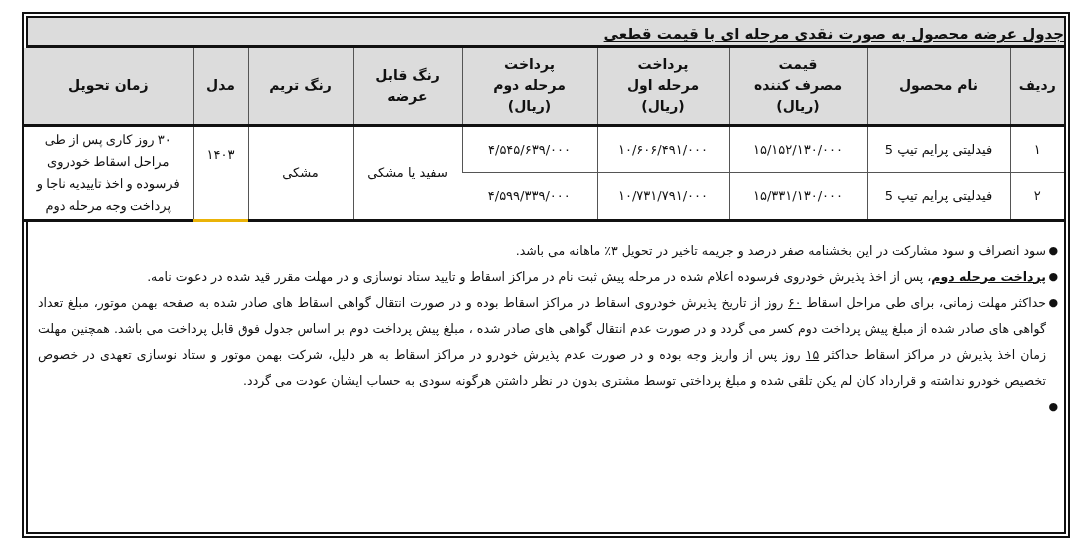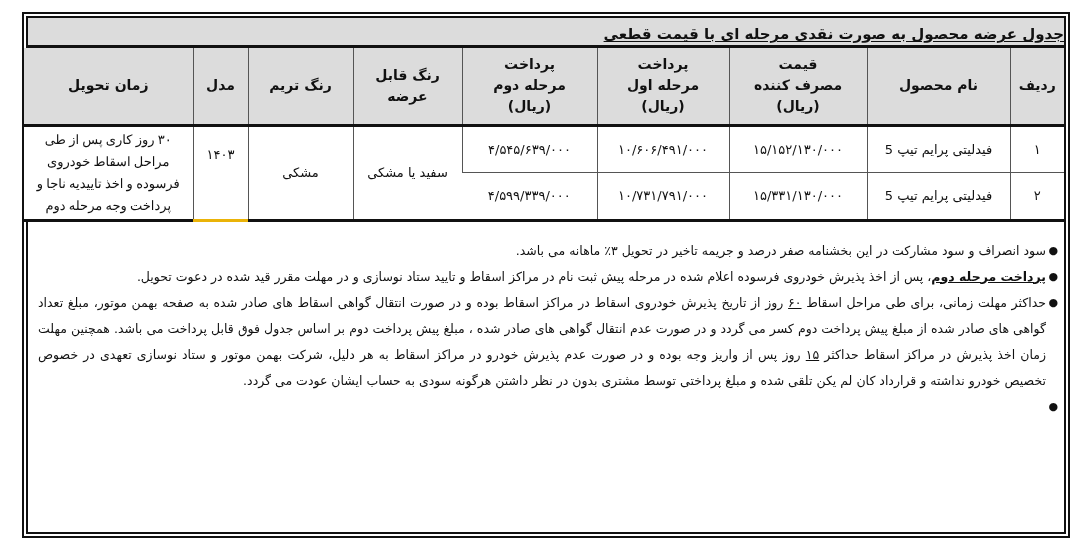--- a/index.html
+++ b/index.html
@@ -134,21 +134,21 @@
       </tbody>
     </table>
 
     <div class="notes">
       <div class="note">
         <span class="bullet">●</span>
         <span>سود انصراف و سود مشارکت در این بخشنامه صفر درصد و جریمه تاخیر در تحویل ۳٪ ماهانه می باشد.</span>
       </div>
       <div class="note">
         <span class="bullet">●</span>
-        <b class="ul">پرداخت مرحله دوم</b><span>، پس از اخذ پذیرش خودروی فرسوده اعلام شده در مرحله پیش ثبت نام در مراکز اسقاط و تایید ستاد نوسازی و در مهلت مقرر قید شده در دعوت تحویل.</span>
+        <b class="ul">پرداخت مرحله دوم</b><span>، پس از اخذ پذیرش خودروی فرسوده اعلام شده در مرحله پیش ثبت نام در مراکز اسقاط و تایید ستاد نوسازی و در مهلت مقرر قید شده در دعوت نامه.</span>
       </div>
       <div class="note">
         <span class="bullet">●</span>
         <span>حداکثر مهلت زمانی، برای طی مراحل اسقاط </span><span class="ul">۶۰</span><span> روز از تاریخ پذیرش خودروی اسقاط در مراکز اسقاط بوده و در صورت انتقال گواهی اسقاط های صادر شده به صفحه بهمن موتور، مبلغ تعداد گواهی های صادر شده از مبلغ پیش پرداخت دوم کسر می گردد و در صورت عدم انتقال گواهی های صادر شده ، مبلغ پیش پرداخت دوم بر اساس جدول فوق قابل پرداخت می باشد. همچنین مهلت زمان اخذ پذیرش در مراکز اسقاط حداکثر </span><span class="ul">۱۵</span><span> روز پس از واریز وجه بوده و در صورت عدم پذیرش خودرو در مراکز اسقاط به هر دلیل، شرکت بهمن موتور و ستاد نوسازی تعهدی در خصوص تخصیص خودرو نداشته و قرارداد کان لم یکن تلقی شده و مبلغ پرداختی توسط مشتری بدون در نظر داشتن هرگونه سودی به حساب ایشان عودت می گردد.</span>
       </div>
       <div class="note">
         <span class="bullet">●</span>
       </div>
     </div>
 

